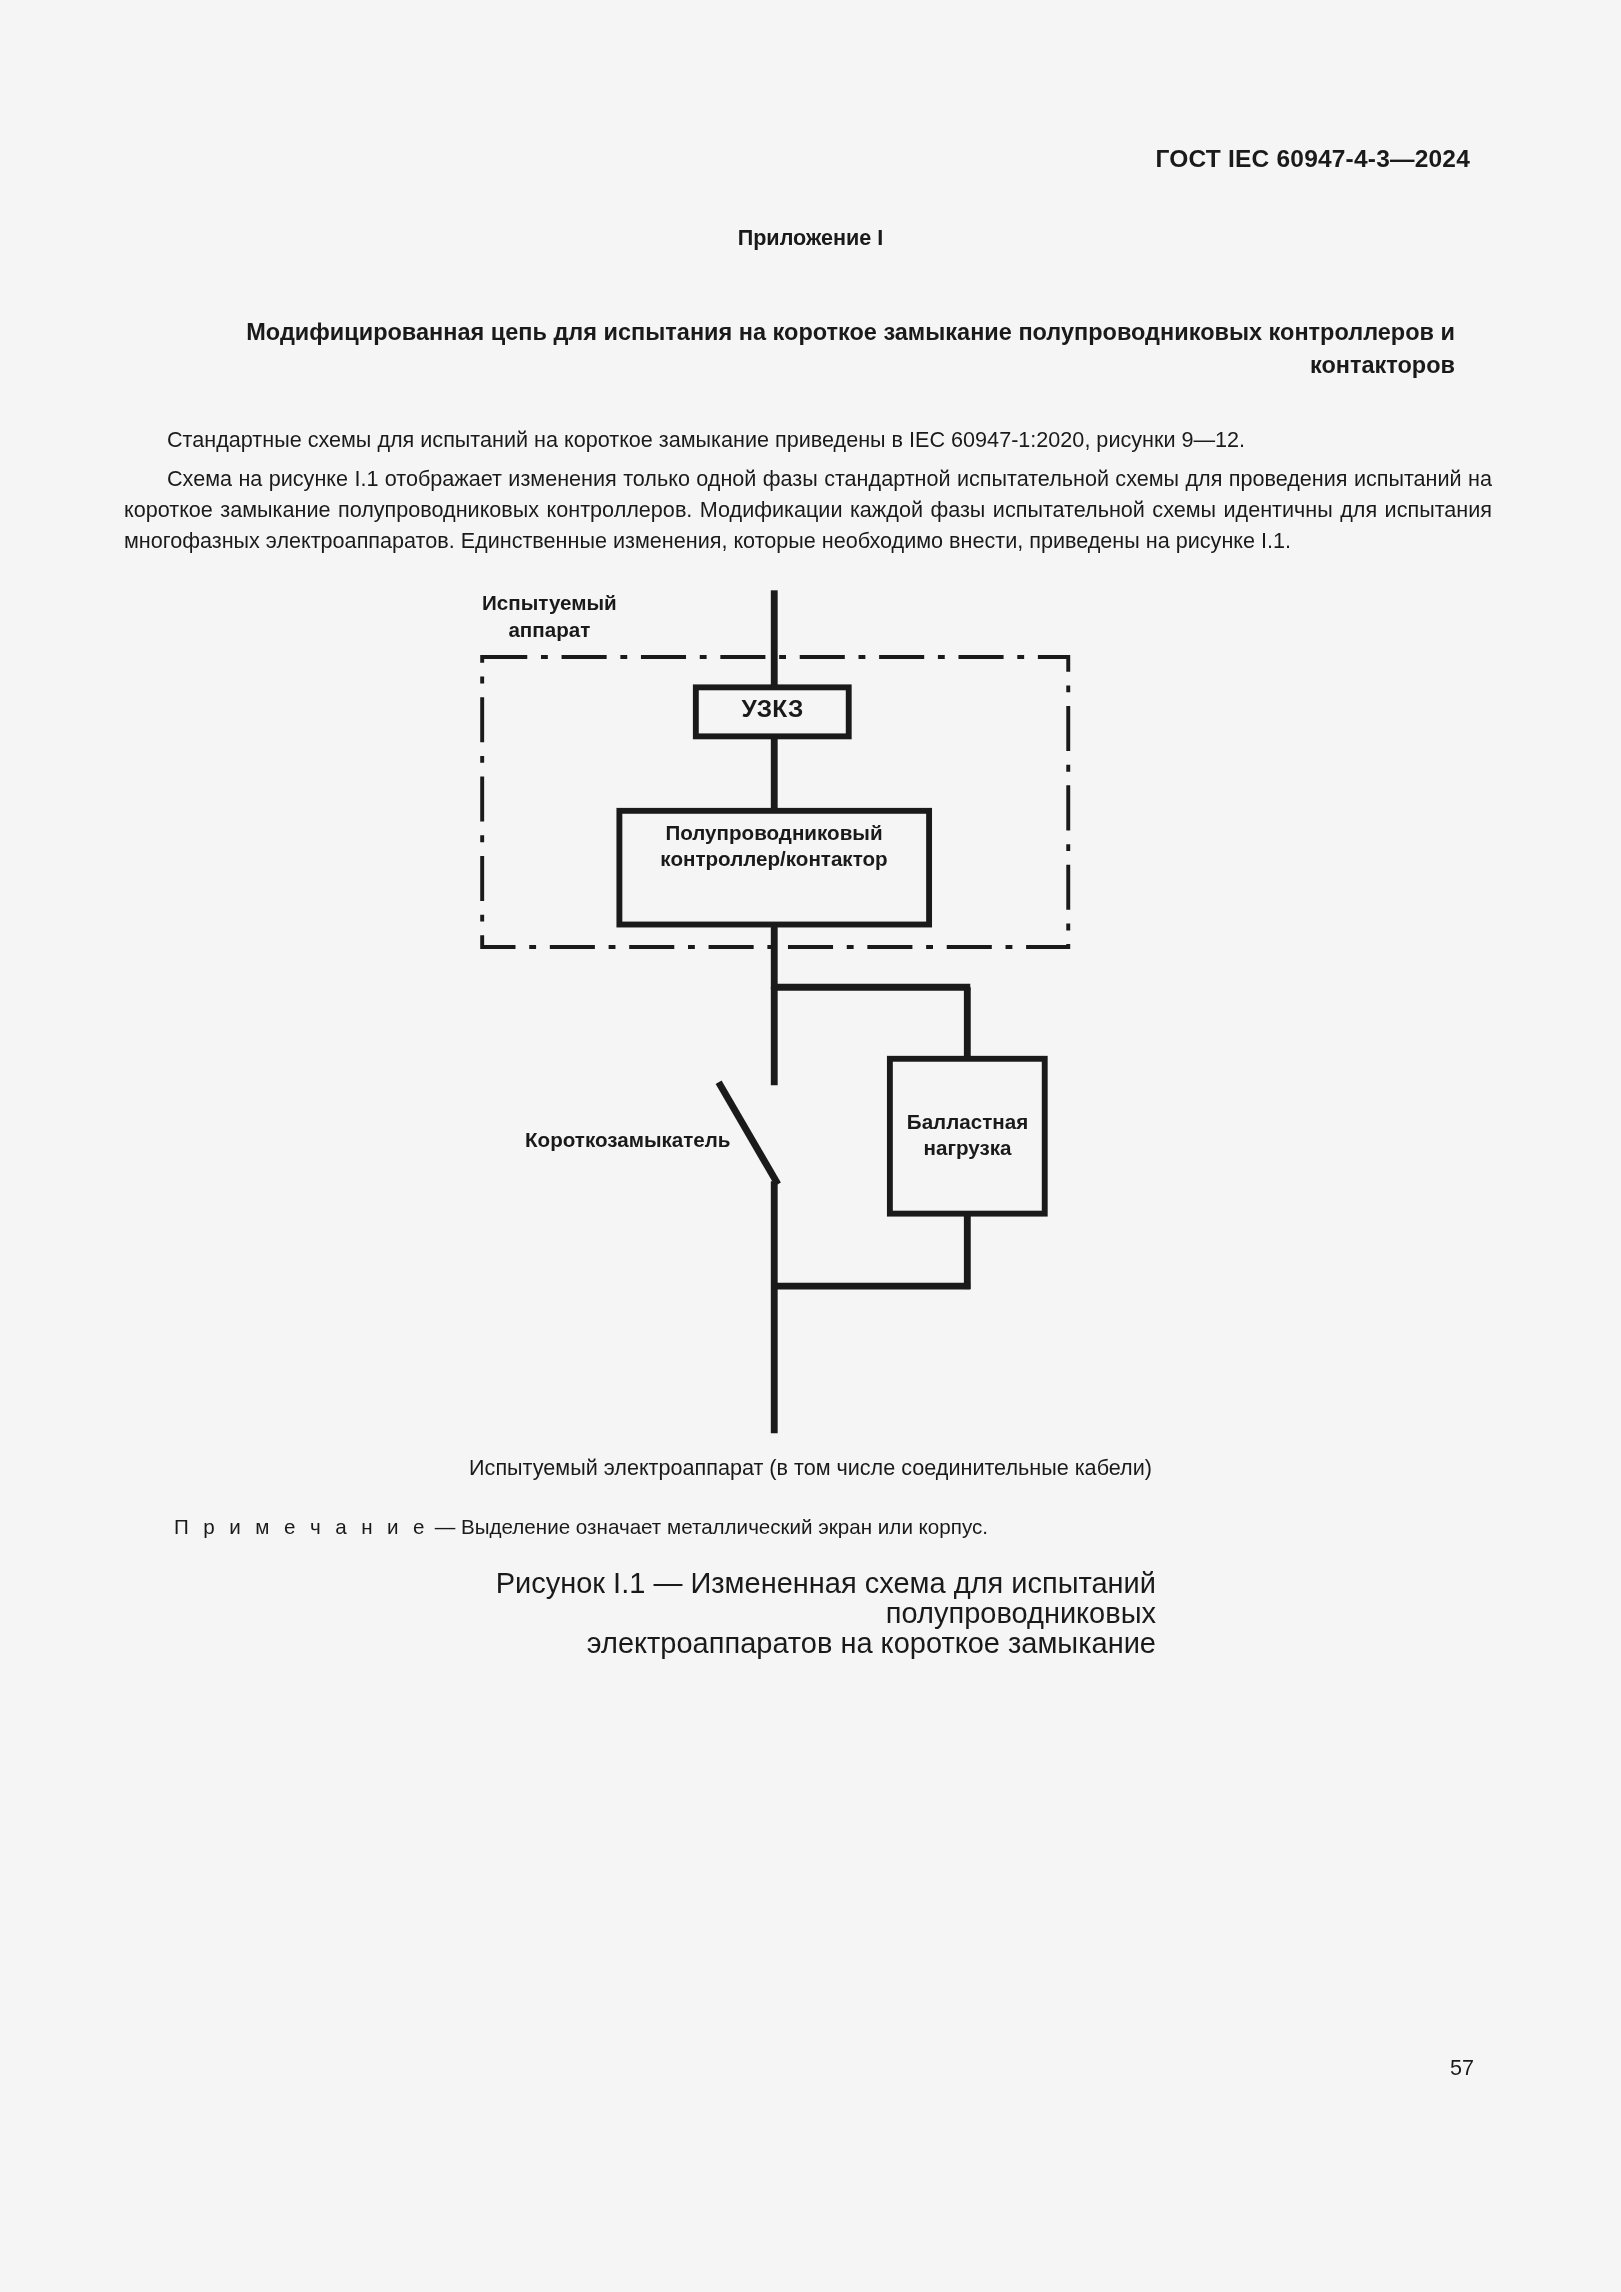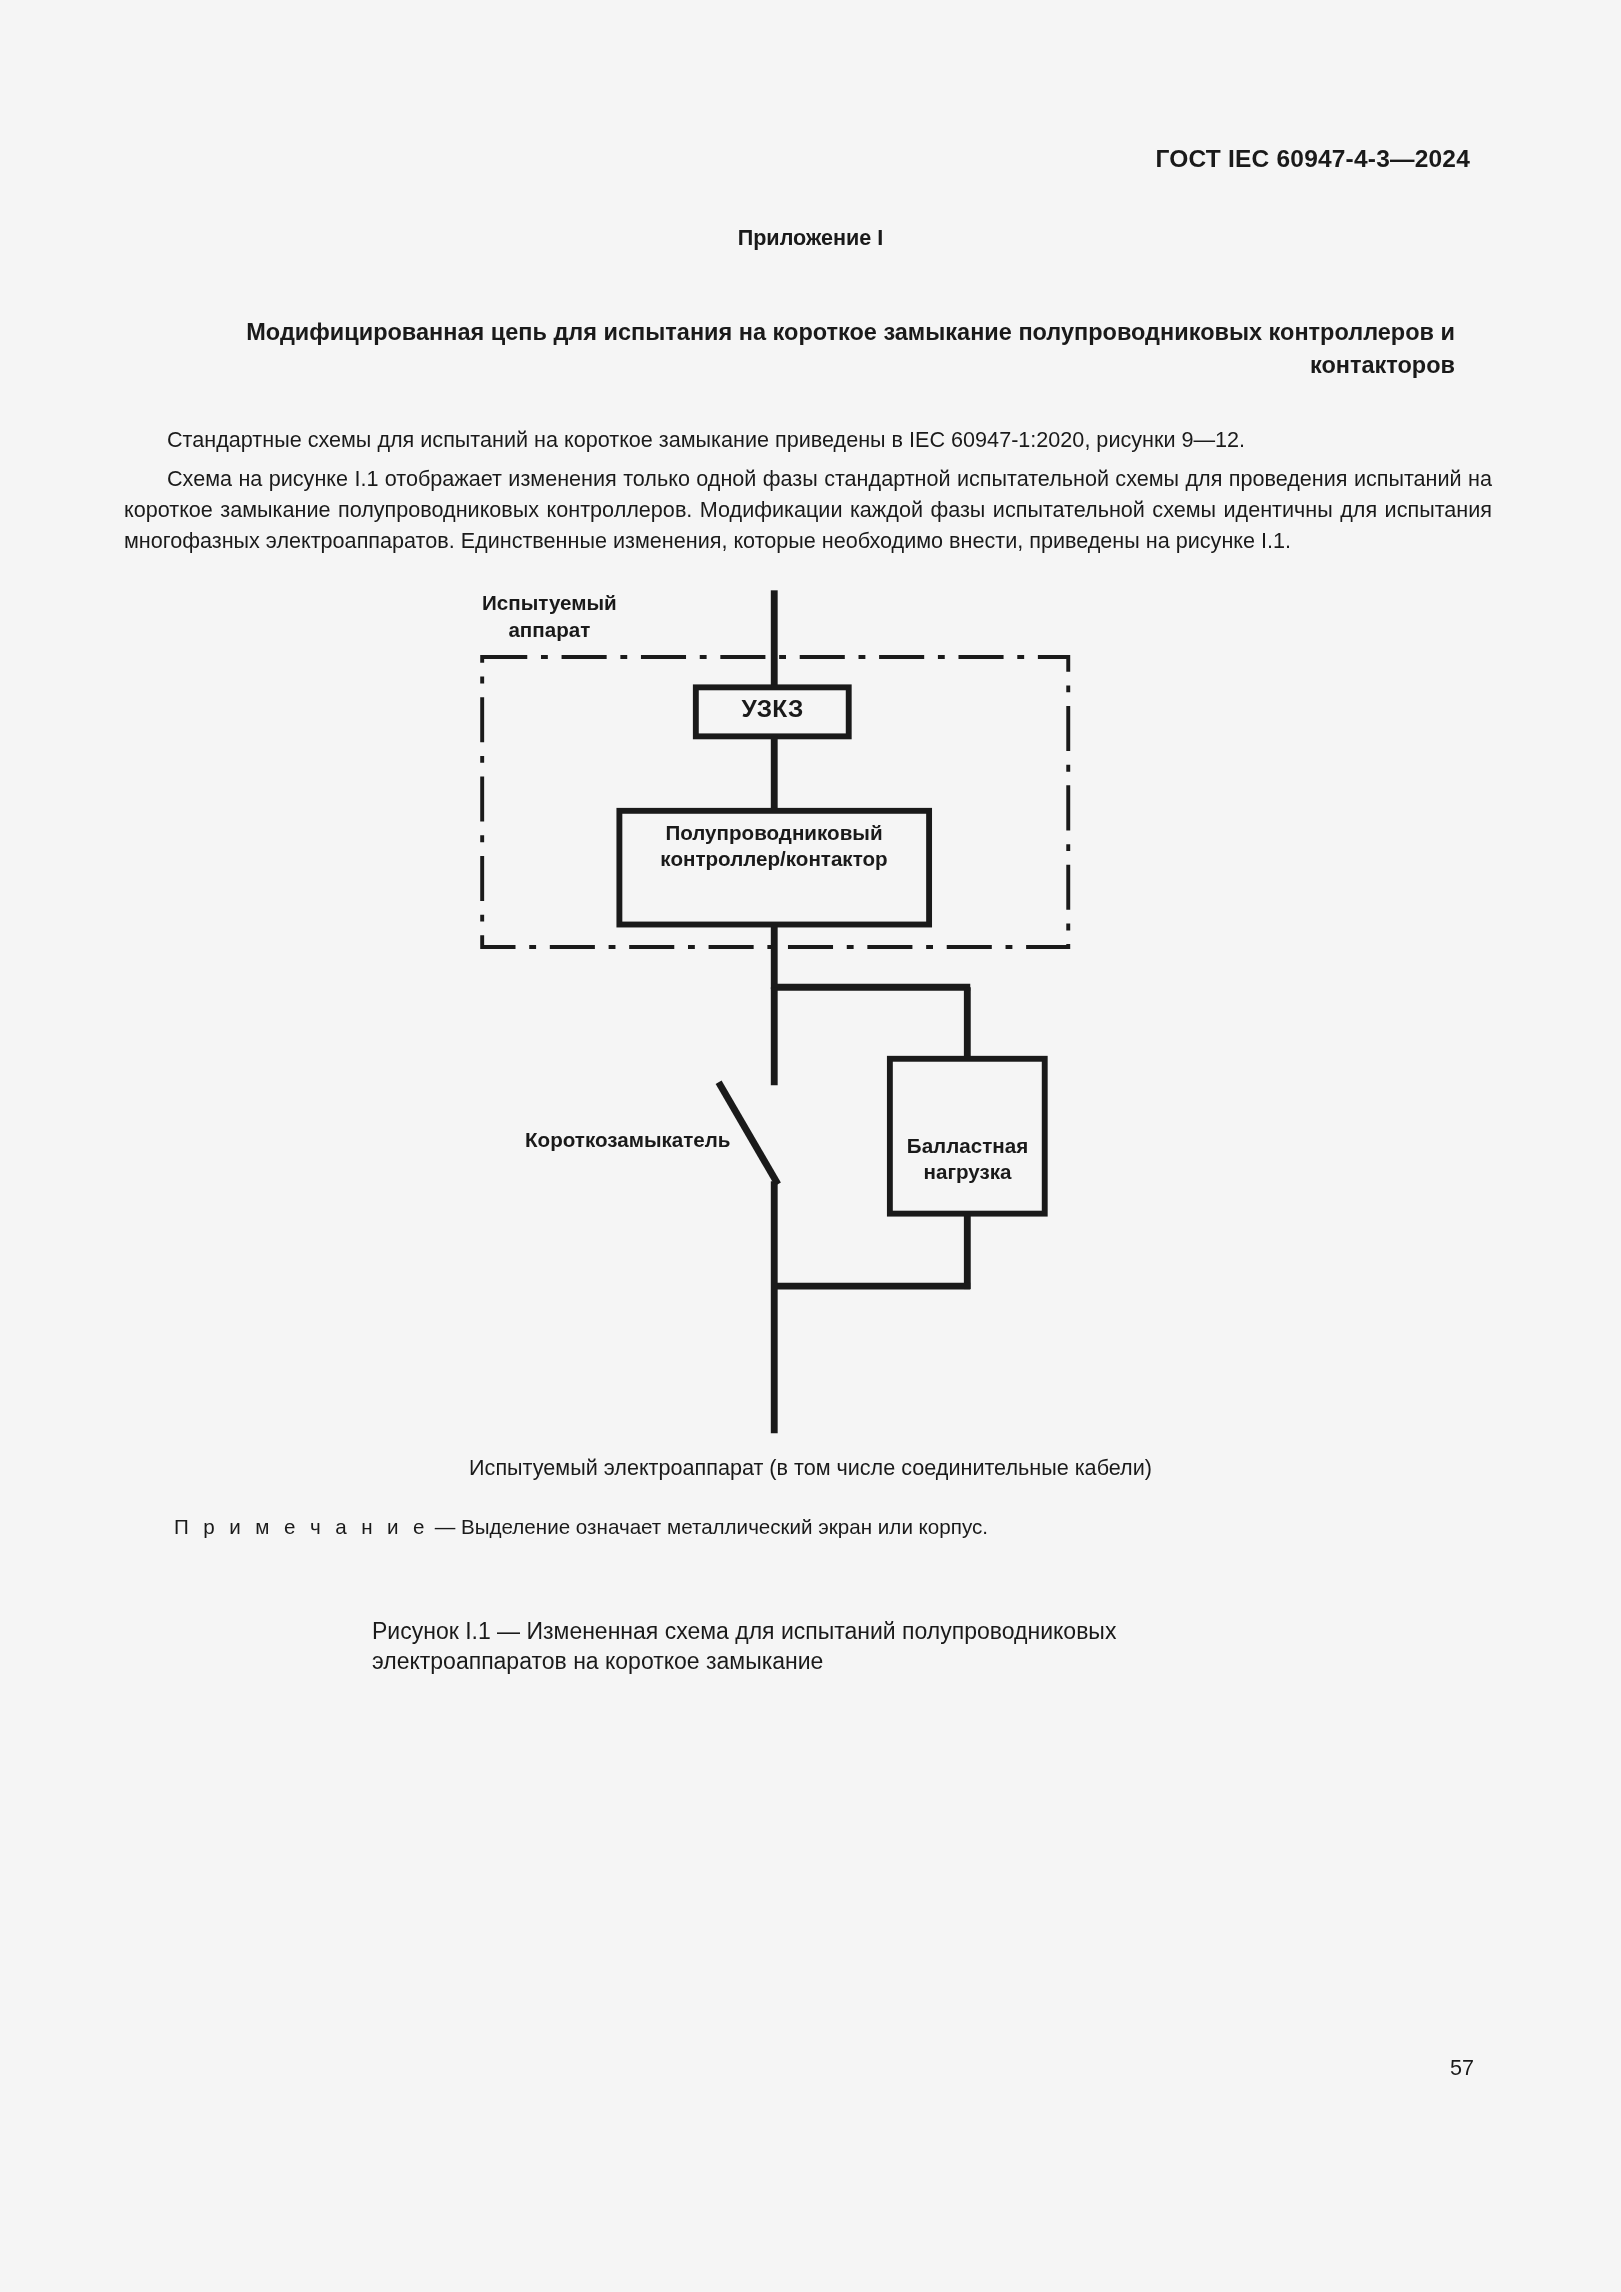--- a/index.html
+++ b/index.html
@@ -100,21 +100,21 @@
 
   .box-text {
     position: absolute;
     text-align: center;
     font-weight: bold;
     line-height: 25.5px;
     white-space: nowrap;
   }
   .bt-uzkz  { left: 696px; top: 696px; width: 153px; font-size: 24.5px; }
   .bt-ctrl  { left: 619px; top: 820px; width: 310px; font-size: 20.6px; }
-  .bt-ball  { left: 890px; top: 1109px; width: 155px; font-size: 20.6px; margin-top: 24px; }
+  .bt-ball  { left: 890px; top: 1109px; width: 155px; font-size: 20.6px; }
 
   
   .fig-under {
     position: absolute;
     top: 1455px;
     left: 0;
     right: 0;
     text-align: center;
     font-size: 21.6px;
   }
@@ -122,25 +122,25 @@
     position: absolute;
     top: 1515px;
     left: 174px;
     font-size: 20.6px;
   }
   .note .sp {
     letter-spacing: 4.4px;
   }
   .fig-caption {
     position: absolute;
-    top: 1616px;
+    top: 1568px;
     left: 372px;
     width: 784px;
-    text-align: left;
-    font-size: 23px;
+    text-align: right;
+    font-size: 29px;
     line-height: 30px;
   }
 
   
   .page-num {
     position: absolute;
     top: 2055px;
     right: 147px;
     font-size: 21.6px;
   }

